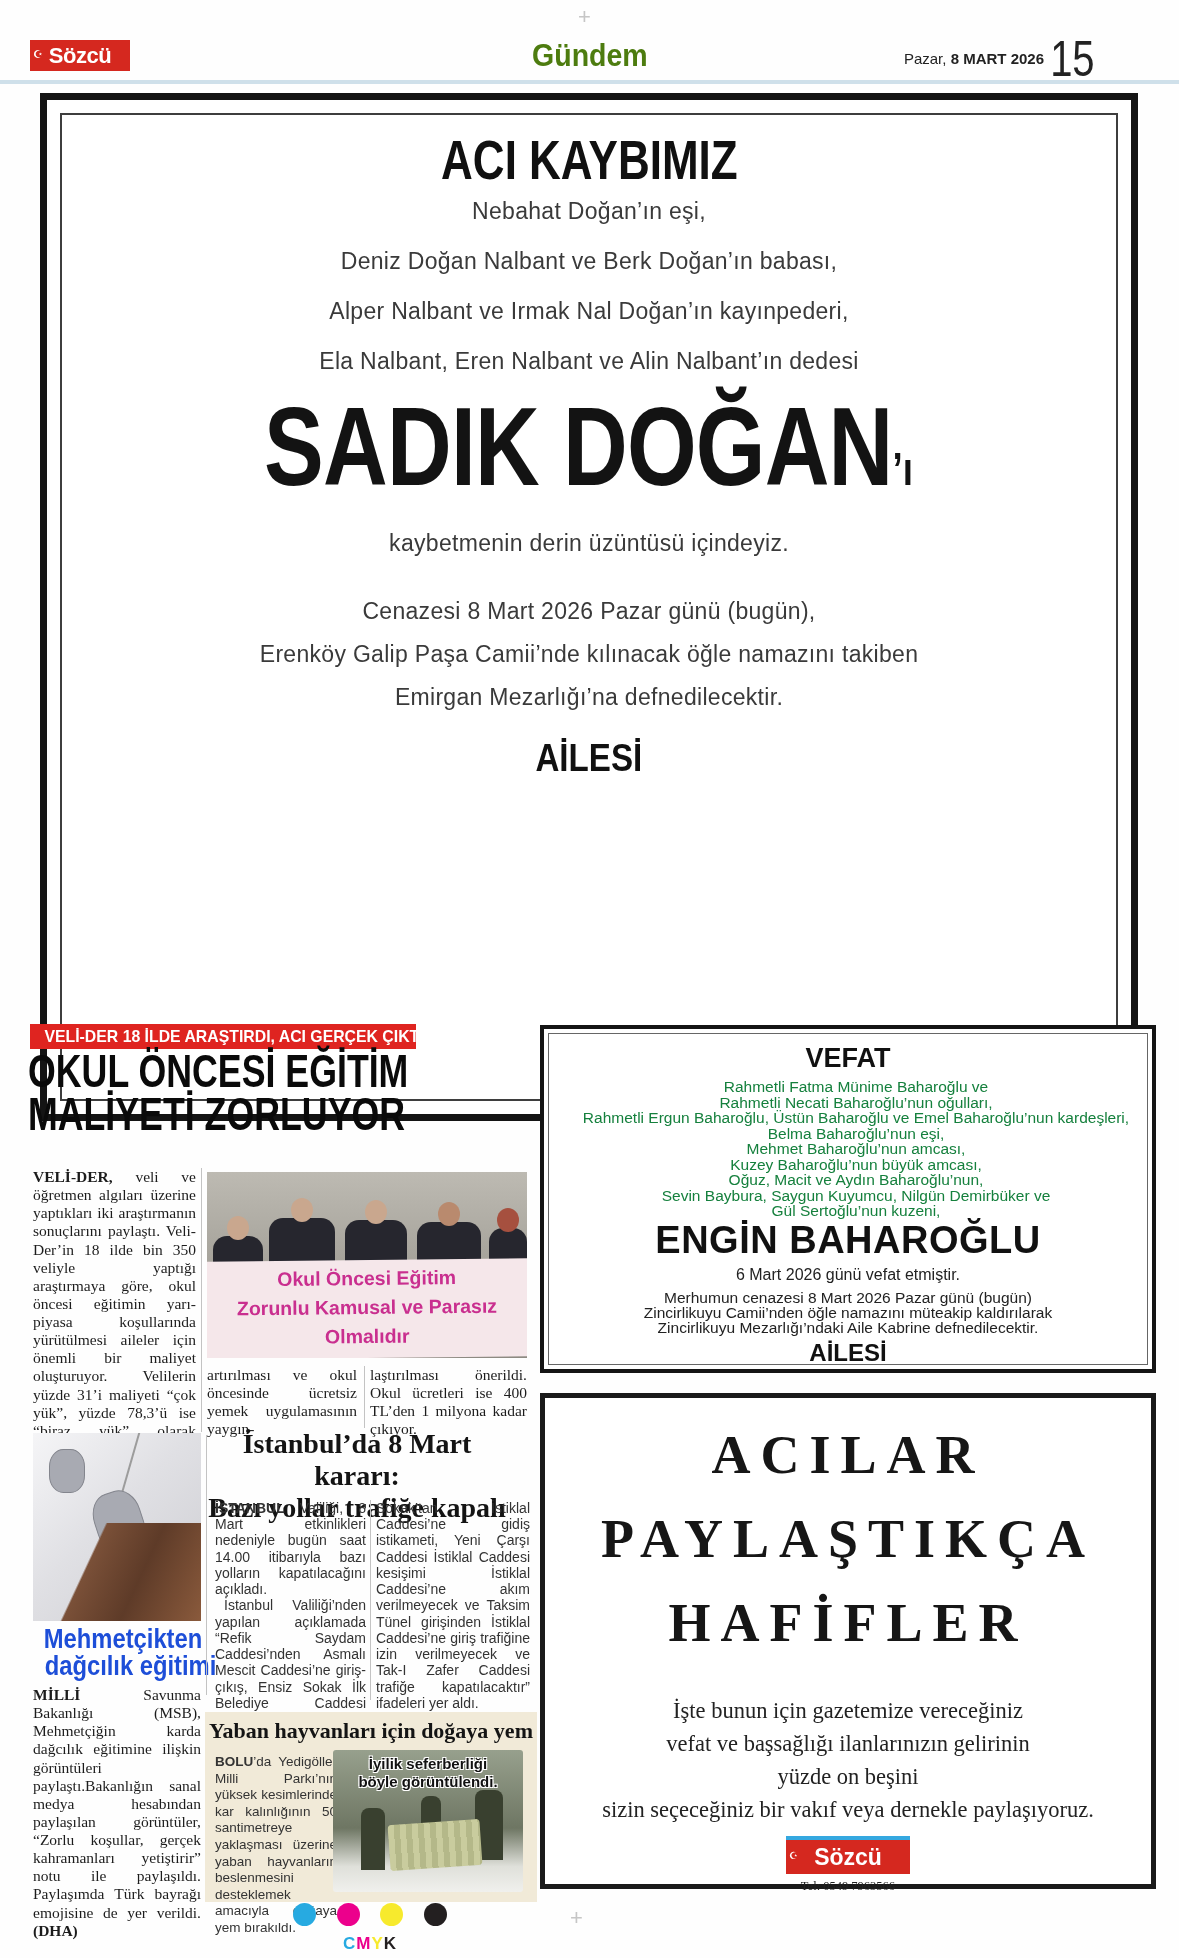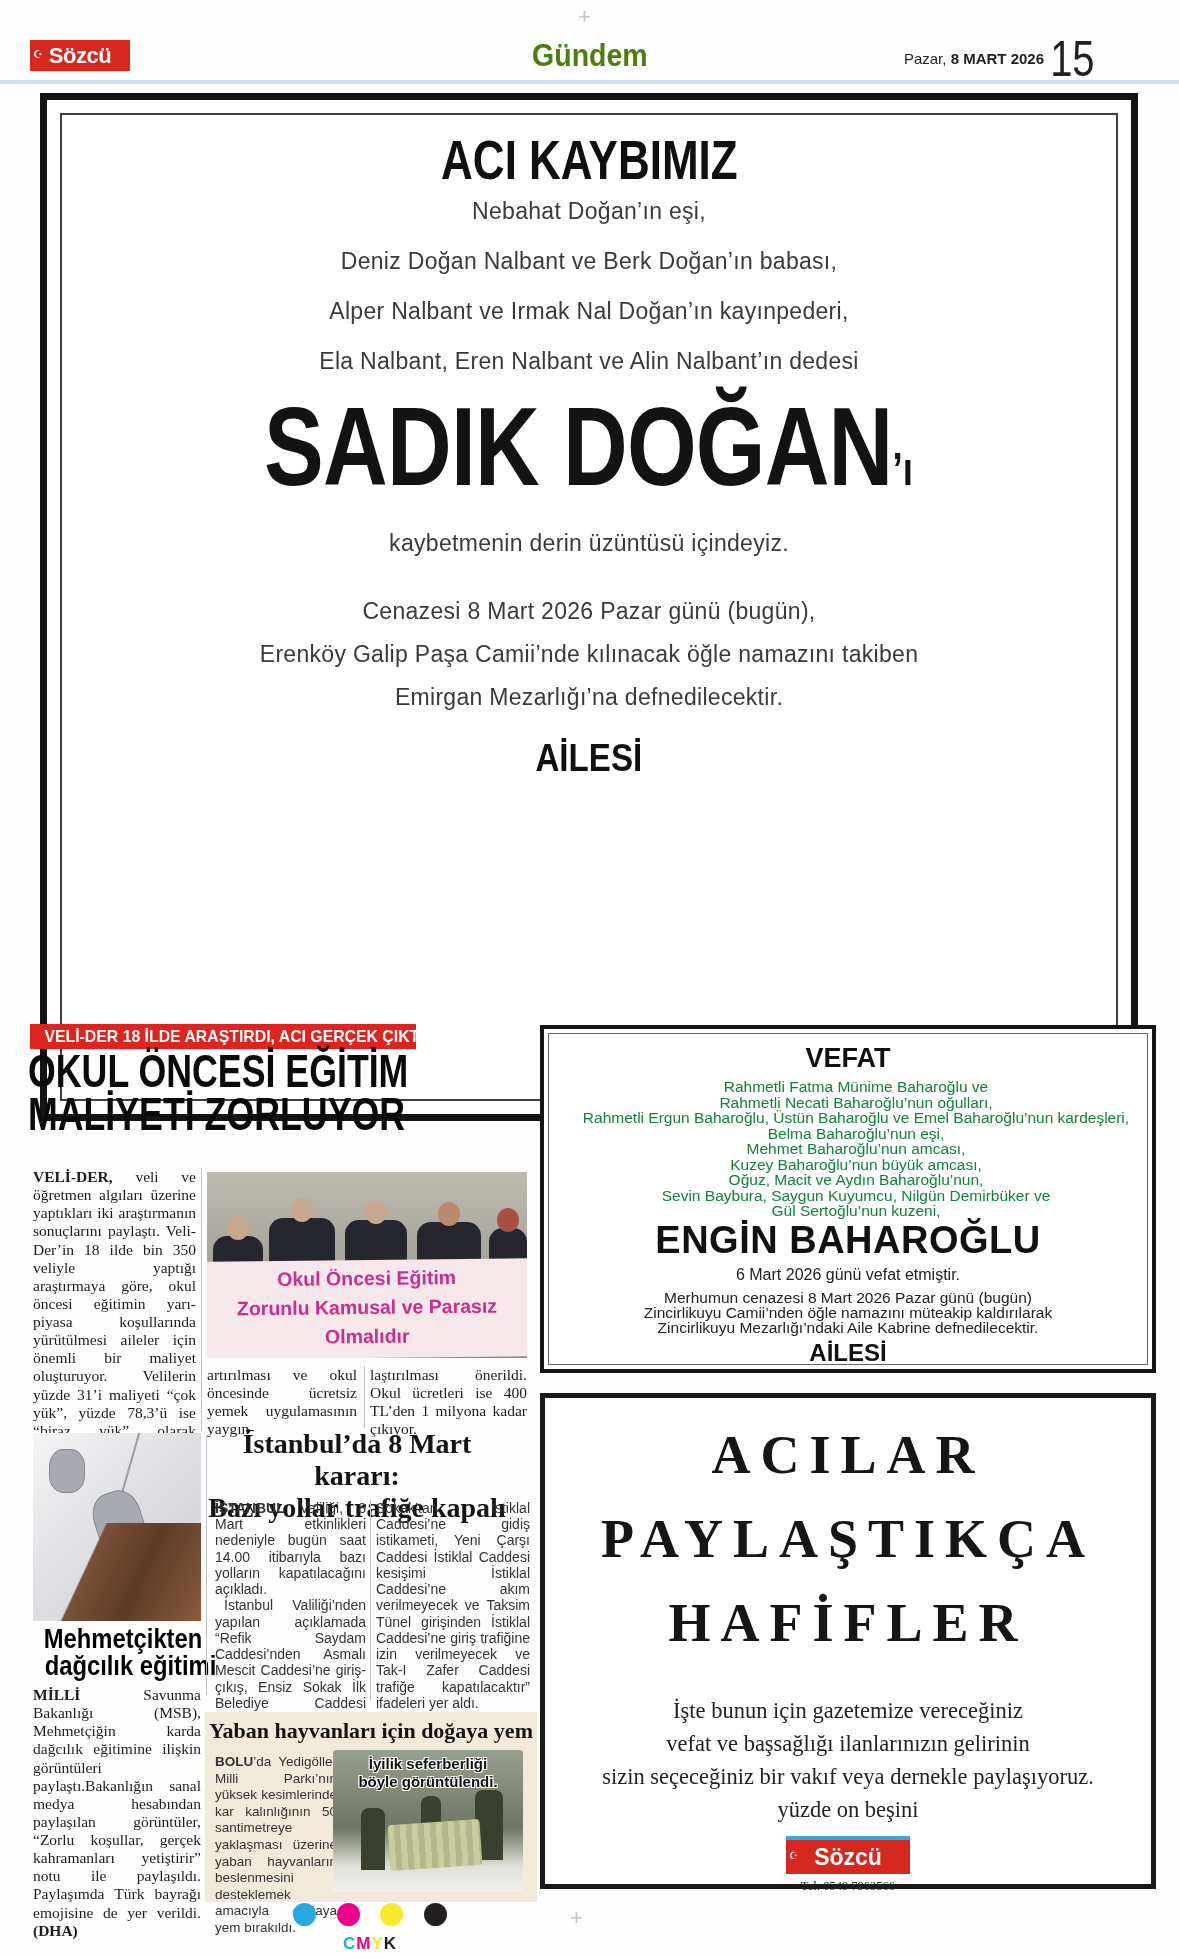--- a/index.html
+++ b/index.html
@@ -82,21 +82,21 @@
 
   
   .soldier-photo { position:absolute; left:33px; top:1433px; width:168px; height:188px; overflow:hidden;
                    background:linear-gradient(135deg,#f5f5f7 0%,#e0e0e4 45%,#cdcdd2 100%); }
   .rock { position:absolute; left:0; bottom:0; width:100%; height:52%;
           background:linear-gradient(115deg, rgba(0,0,0,0) 34%, #7a5038 35%, #5e3b28 62%, #8a5a3c);
           }
   .rope { position:absolute; left:86px; top:-8px; width:2px; height:150px; background:#9c9c9c; transform:rotate(16deg); }
   .soldier { position:absolute; background:#a8aab2; border:1px solid #83858d; border-radius:40%; }
   .mehmet-headline { position:absolute; left:33px; top:1626px; width:168px; text-align:center;
-                     font-size:27px; font-weight:bold; line-height:27px; color:#000000; }
+                     font-size:27px; font-weight:bold; line-height:27px; color:#1d4ed8; }
   .mehmet-body { position:absolute; left:33px; top:1686px; width:168px; }
 
   
   .ist-headline { position:absolute; left:198px; top:1428px; width:318px; text-align:center;
                   font-family:"Liberation Serif", serif; font-size:28px; font-weight:bold; line-height:32px; color:#141414; }
   .sans-body { font-size:14px; line-height:1.16; text-align:justify; color:#333; }
   .sans-body p { margin:0 0 0 0; }
   .sans-body p + p { text-indent:9px; }
 
   
@@ -255,22 +255,22 @@
     <p><span>Açıklamada, alternatif güzergahların İnönü Caddesi, Tarlabaşı Bulvarı, Refik Saydam Caddesi ve Meclis-İ Mebusan Caddesi olarak belirlendiği belirtildi. </span><b>(DHA)</b></p>
   </div>
 
   <div class="acilar-box">
     <div class="acilar-title" style="top:26px">ACILAR</div>
     <div class="acilar-title" style="top:110px">PAYLAŞTIKÇA</div>
     <div class="acilar-title" style="top:194px">HAFİFLER</div>
     <div class="acilar-body">
       <div>İşte bunun için gazetemize vereceğiniz</div>
       <div>vefat ve başsağlığı ilanlarınızın gelirinin</div>
+      <div>yüzde on beşini</div>
       <div>sizin seçeceğiniz bir vakıf veya dernekle paylaşıyoruz.</div>
-      <div>yüzde on beşini</div>
     </div>
     <div class="acilar-logo">
       <span class="crescent">☪</span>
       <span>Sözcü</span>
     </div>
     <div class="acilar-tel">Tel: 0549 7963566</div>
   </div>
 
   <div class="yaban-box">
     <div class="yaban-title">Yaban hayvanları için doğaya yem</div>

